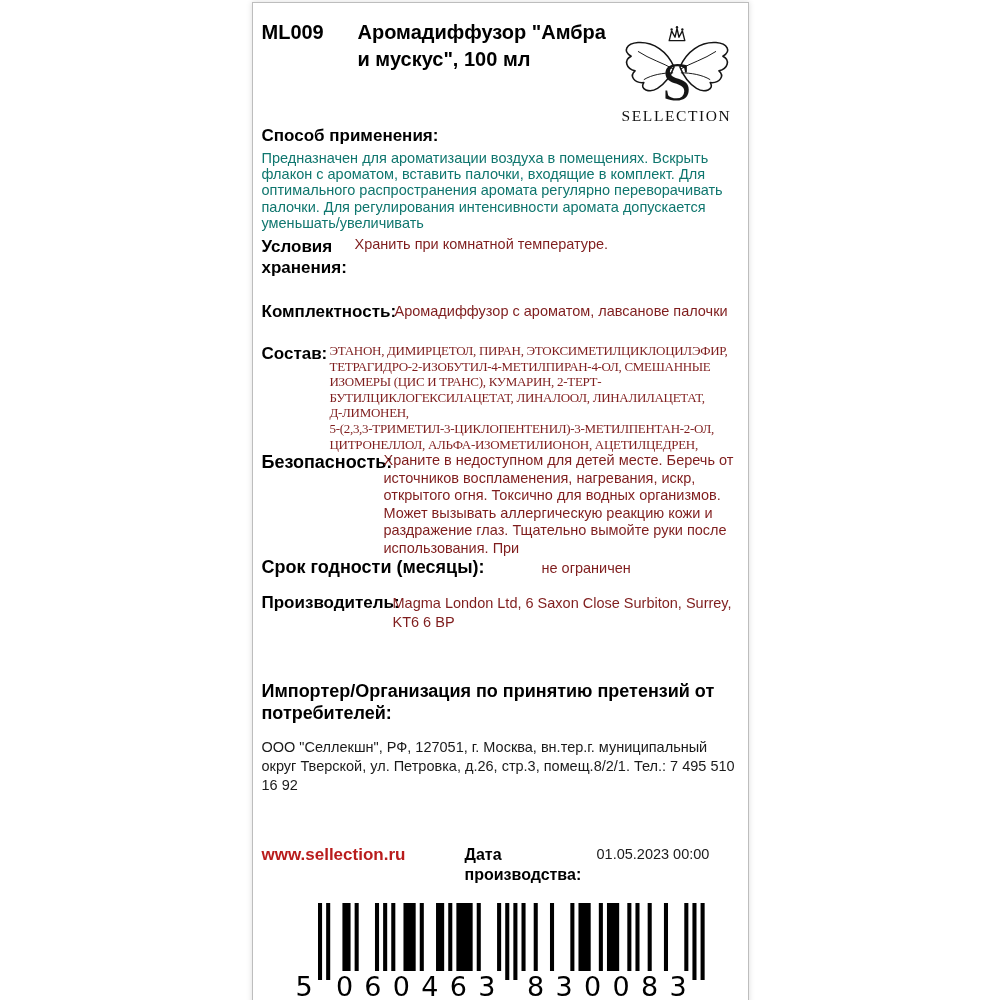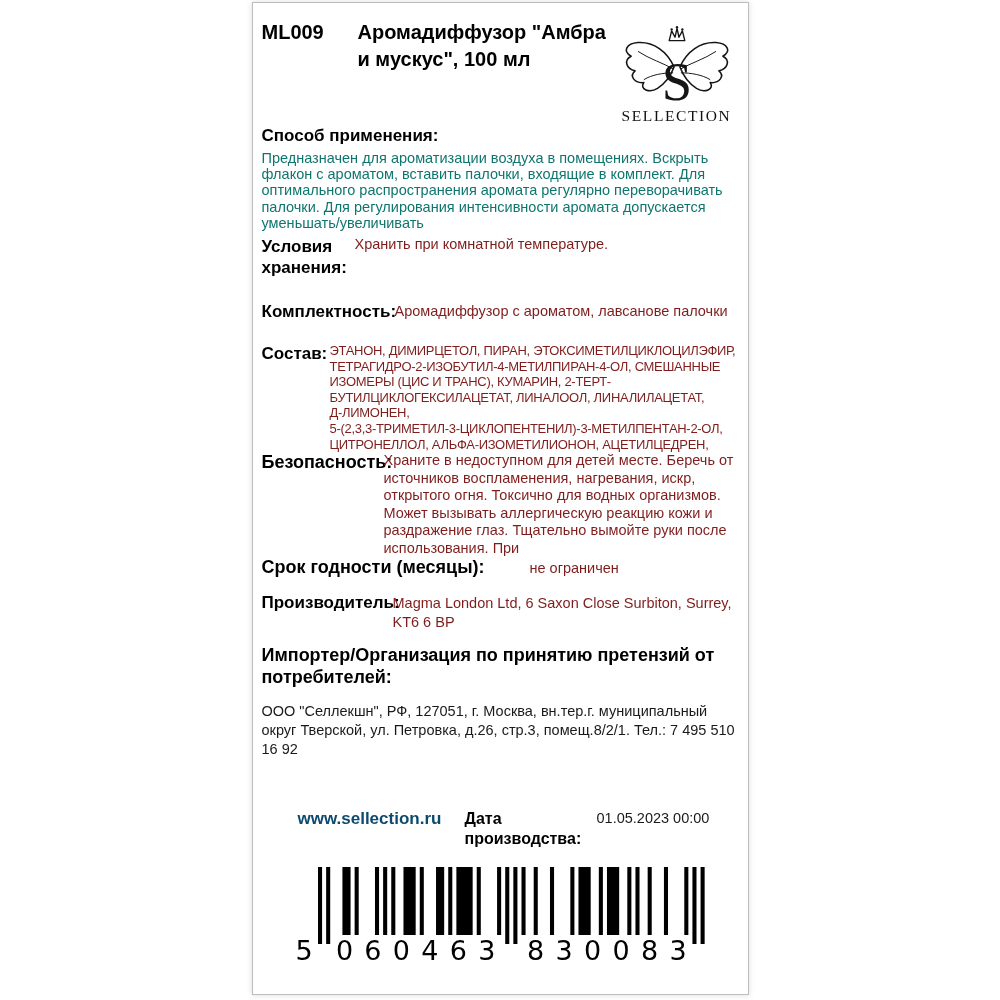--- a/index.html
+++ b/index.html
@@ -24,35 +24,35 @@
   .row{display:grid;align-items:start;}
   .lab{font-weight:bold;color:#000;font-size:17px;line-height:21px;}
   .val{font-size:14.5px;line-height:17px;color:#7f1d1d;}
   .nowrap{white-space:nowrap;}
   .r-storage{grid-template-columns:93px 1fr;margin-top:5px;min-height:44px;}
   .r-worktime{grid-template-columns:73px 95px 1fr;margin-top:5px;min-height:44px;}
   .r-worktime .val{padding-left:24px;}
   .r-contents{grid-template-columns:133px 1fr;margin-top:21px;min-height:24px;}
   .r-contents .val{padding-top:2px;}
   .r-composition{grid-template-columns:68px 1fr;margin-top:18px;overflow:hidden;}
-  .r-composition .val{font-size:13px;line-height:15.6px;letter-spacing:-0.3px;white-space:pre;}
+  .r-composition .val{font-size:13px;line-height:15.6px;letter-spacing:-0.3px;white-space:pre;font-family:Liberation Serif, serif;}
   .r-safety{grid-template-columns:122px 1fr;margin-top:0;}
   .r-safety .lab{font-size:18px;}
   .r-safety .val{line-height:17.5px;}
-  .r-shelf{grid-template-columns:268px 1fr;margin-top:0;}
+  .r-shelf{grid-template-columns:268px 1fr;margin-top:0;gap:12px;}
   .r-shelf .lab{font-size:18px;}
   .r-shelf .val{padding-top:3px;}
   .r-manuf{grid-template-columns:131px 1fr;margin-top:14px;}
   .r-manuf .lab{font-size:17px;}
   .r-manuf .val{line-height:18.5px;padding-top:2px;}
-  .imp-head{margin-top:14px;font-size:18px;font-weight:bold;color:#000;line-height:21.5px;}
+  .imp-head{margin-top:50px;font-size:18px;font-weight:bold;color:#000;line-height:21.5px;}
   .imp-text{margin-top:14px;font-size:14.5px;line-height:19px;}
   
   .foot{display:grid;grid-template-columns:203px 132px 1fr;margin-top:50px;align-items:start;}
-  .site{font-size:17px;font-weight:bold;color:#0c4a6e;margin-left:36px;}
+  .site{font-size:17px;font-weight:bold;color:#b91c1c;}
   .datelab{font-size:16px;font-weight:bold;color:#000;line-height:20px;max-width:120px;}
   .dateval{font-size:14.5px;padding-top:1px;}
   
   .bcwrap{margin-top:18px;display:flex;justify-content:center;}
   #barcode-svg rect{fill:#000;}
   #barcode-svg .bcd{font-family:"DejaVu Sans",sans-serif;font-size:27px;fill:#000;}
   
   .wing{fill:#ffffff;stroke:#151515;stroke-width:1.6;stroke-linejoin:round;}
   .wingline{fill:none;stroke:#151515;stroke-width:1;}
   .crown{fill:none;stroke:#151515;stroke-width:1.4;stroke-linejoin:round;}

